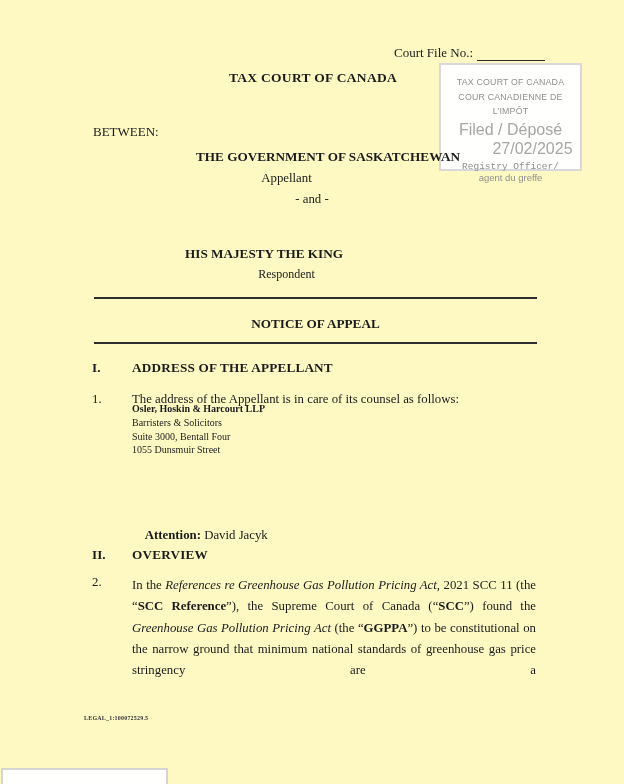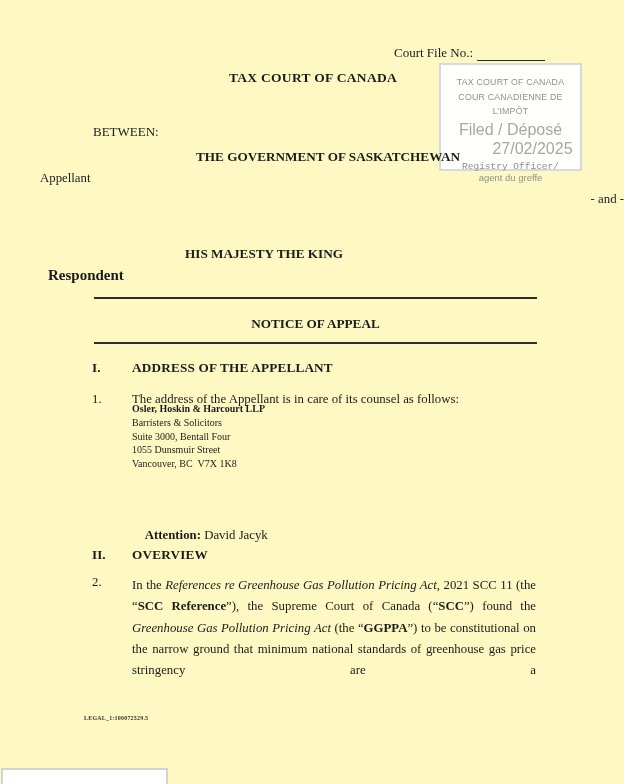--- a/index.html
+++ b/index.html
@@ -8,21 +8,21 @@
     position:relative;
     width:624px; height:784px;
     background:#fef9c3;
     overflow:hidden;
     font-family:"Liberation Serif", serif;
     color:var(--ink, #1b1b1b);
     margin:0 auto;
   }
   .abs { position:absolute; }
   .center { text-align:center; }
-  .right { text-align:left;padding-left:40px; }
+  .right { text-align:center;padding-left:40px; }
   .b { font-weight:bold; }
   .i { font-style:italic; }
   .keep-space { white-space:pre-wrap; }
 
   .court-file-line { top:45px; left:394px; font-size:13px; }
   .blank-underline { display:inline-block; width:68px; height:13px;
     border-bottom:1.4px solid #2b2b2b; margin-left:4px; vertical-align:bottom; }
 
   .court-name { top:70px; left:0; width:626px; font-weight:bold;
     font-size:13.5px; letter-spacing:.3px; }
@@ -37,23 +37,23 @@
   .stamp-filed { font-size:16px; line-height:19px;
     color:var(--stamp-light-gray, #a6a6a6); margin-top:1px; }
   .stamp-date  { font-size:16px; line-height:19px;
     color:var(--stamp-light-gray, #a6a6a6);padding-left:44px; }
   .stamp-officer { font-size:9.5px; line-height:11.5px; }
   .stamp-officer.first { margin-top:3px;font-family:Liberation Mono, monospace; }
 
   .between-label { top:124px; left:93px; font-size:13px; }
   .appellant-name { top:149px; left:0; width:624px; font-weight:bold; font-size:13.2px;padding-left:32px; }
   .appellant-role { top:171px; left:0; width:533px; font-size:12.8px; }
-  .and-separator { top:192px; left:0; width:624px; font-size:12.8px;text-align:right; }
+  .and-separator { top:192px; left:0; width:624px; font-size:12.8px; }
   .respondent-name { top:246px; left:0; width:528px; font-weight:bold; font-size:13.2px; }
-  .respondent-role { top:267px; left:8px; width:533px; font-size:15px;font-weight:bold; }
+  .respondent-role { top:267px; left:0; width:533px; font-size:12px; }
 
   .rule { left:94px; width:443px; height:0; border-top:2px solid #2d2d2d; }
   .rule-top { top:297px; }
   .rule-bottom { top:342px; }
   .main-title { top:316px; left:94px; width:443px; font-weight:bold; font-size:13.2px; }
 
   .sec-num { left:92px; font-weight:bold; font-size:13.2px; }
   .sec-heading { left:132px; font-weight:bold; font-size:13.2px; letter-spacing:.2px;text-align:center; }
   .sec1 { top:360px; } .sec2 { top:547px; }
 
@@ -117,21 +117,20 @@
   <div class="abs sec-heading sec1">ADDRESS OF THE APPELLANT</div>
 
   <div class="abs para-num p1">1.</div>
   <div class="abs para-text p1">The address of the Appellant is in care of its counsel as follows:</div>
 
   <div class="abs address-block">
     <div class="b">Osler, Hoskin &amp; Harcourt LLP</div>
     <div class="keep-space">Barristers &amp; Solicitors</div>
     <div class="keep-space">Suite 3000, Bentall Four</div>
     <div class="keep-space">1055 Dunsmuir Street</div>
-    <div class="keep-space">Vancouver, BC  V7X 1K8</div>
   </div>
 
   <div class="abs attention-line keep-space">
     <span class="b">Attention:</span><span> David Jacyk</span>
   </div>
 
   <div class="abs sec-num sec2">II.</div>
   <div class="abs sec-heading sec2">OVERVIEW</div>
 
   <div class="abs para-num p2">2.</div>

